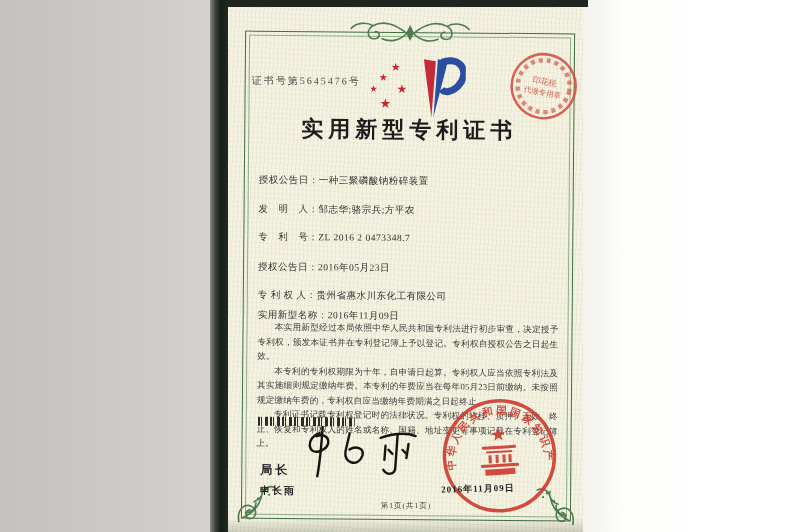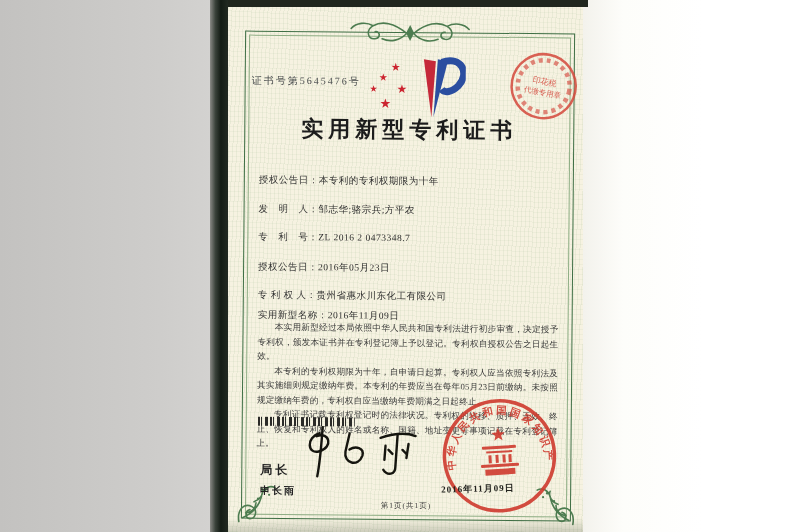--- a/index.html
+++ b/index.html
@@ -112,21 +112,21 @@
       <svg class="tax-seal" width="72" height="72" viewBox="0 0 72 72">
         <circle cx="36" cy="36" r="32" stroke="#d4483c" stroke-width="2.5" fill="none"></circle>
         <circle cx="36" cy="36" r="26" stroke="#d4483c" stroke-width="4.5" fill="none" stroke-dasharray="4 4" opacity=".75"></circle>
         <text x="36" y="34" text-anchor="middle" font-size="8" fill="#d4483c">印花税</text>
         <text x="36" y="45" text-anchor="middle" font-size="7.5" fill="#d4483c">代缴专用章</text>
       </svg>
 
       <div class="cert-title">实用新型专利证书</div>
 
       <div class="fieldrow" style="top:142px;">
-        <span>授权公告日：</span><span class="fvalue">本专利的专利权期限为十年</span>
+        <span>授权公告日：</span><span class="fvalue">一种三聚磷酸钠粉碎装置</span>
       </div>
       <div class="fieldrow" style="top:171px;">
         <span>发　明　人：</span><span class="fvalue">邹志华;骆宗兵;方平农</span>
       </div>
       <div class="fieldrow" style="top:199px;">
         <span>专　利　号：</span><span class="fvalue">ZL 2016 2 0473348.7</span>
       </div>
       <div class="fieldrow" style="top:229px;">
         <span>授权公告日：</span><span class="fvalue">2016年05月23日</span>
       </div>

